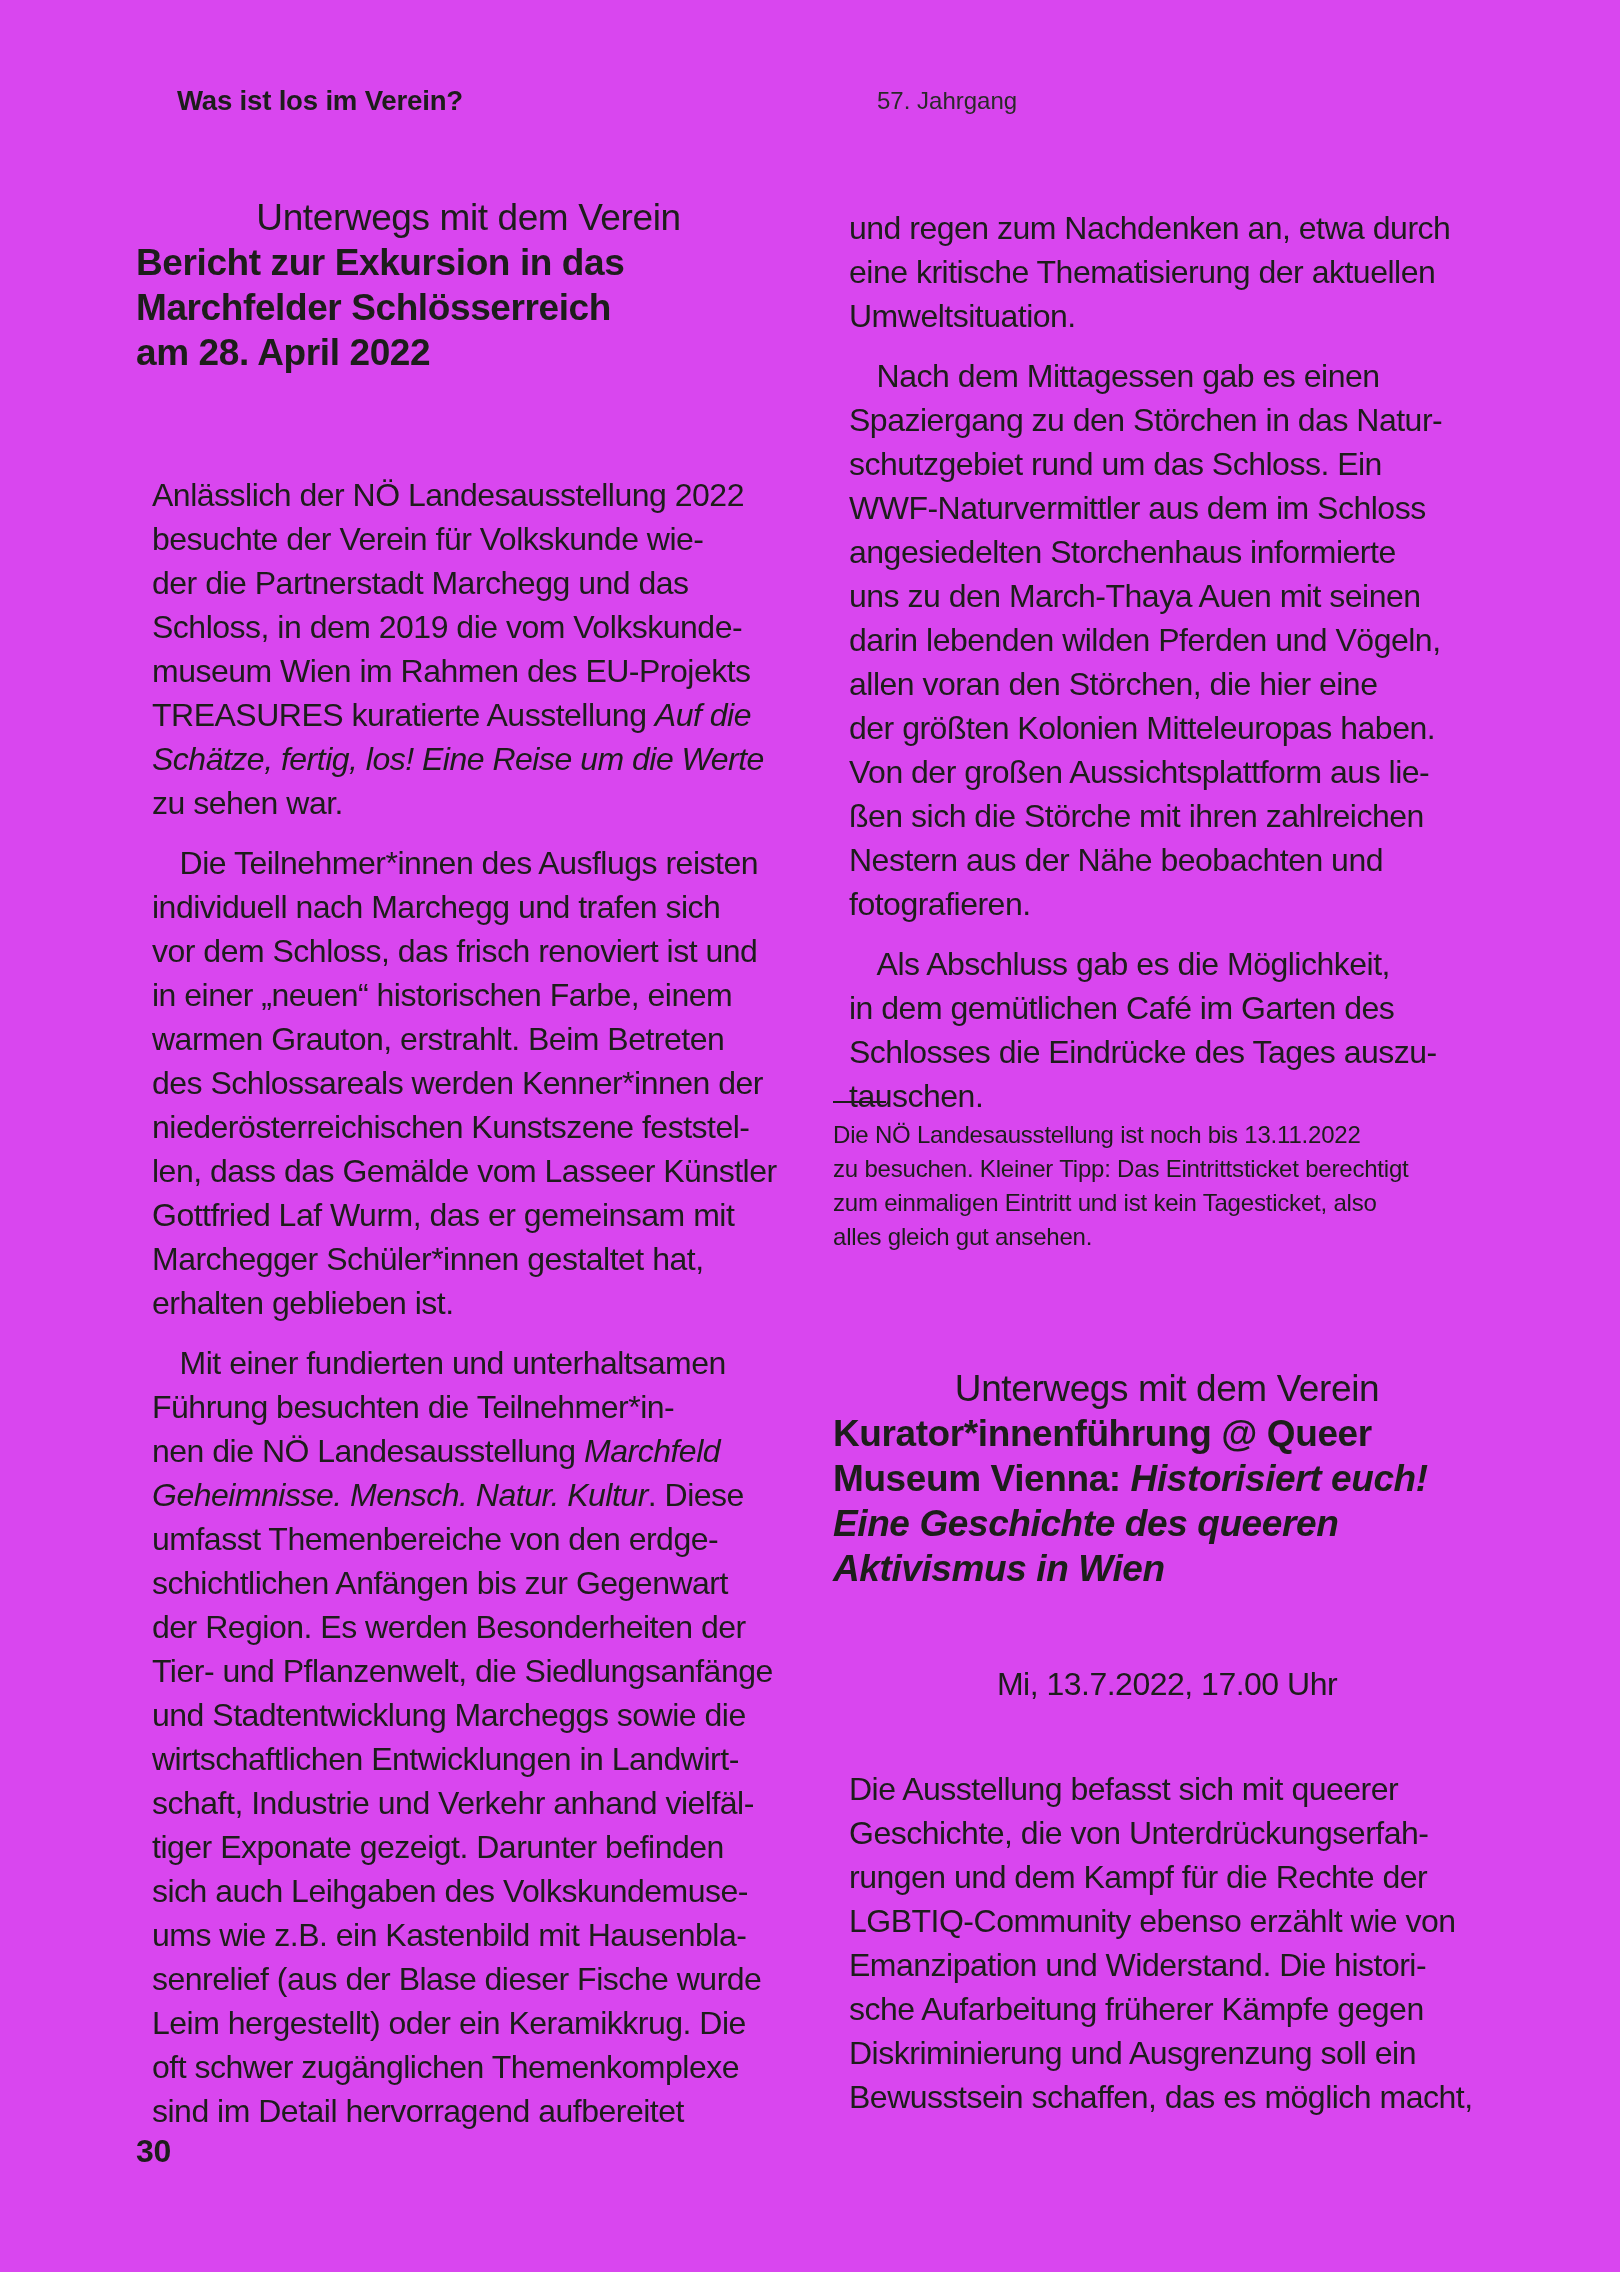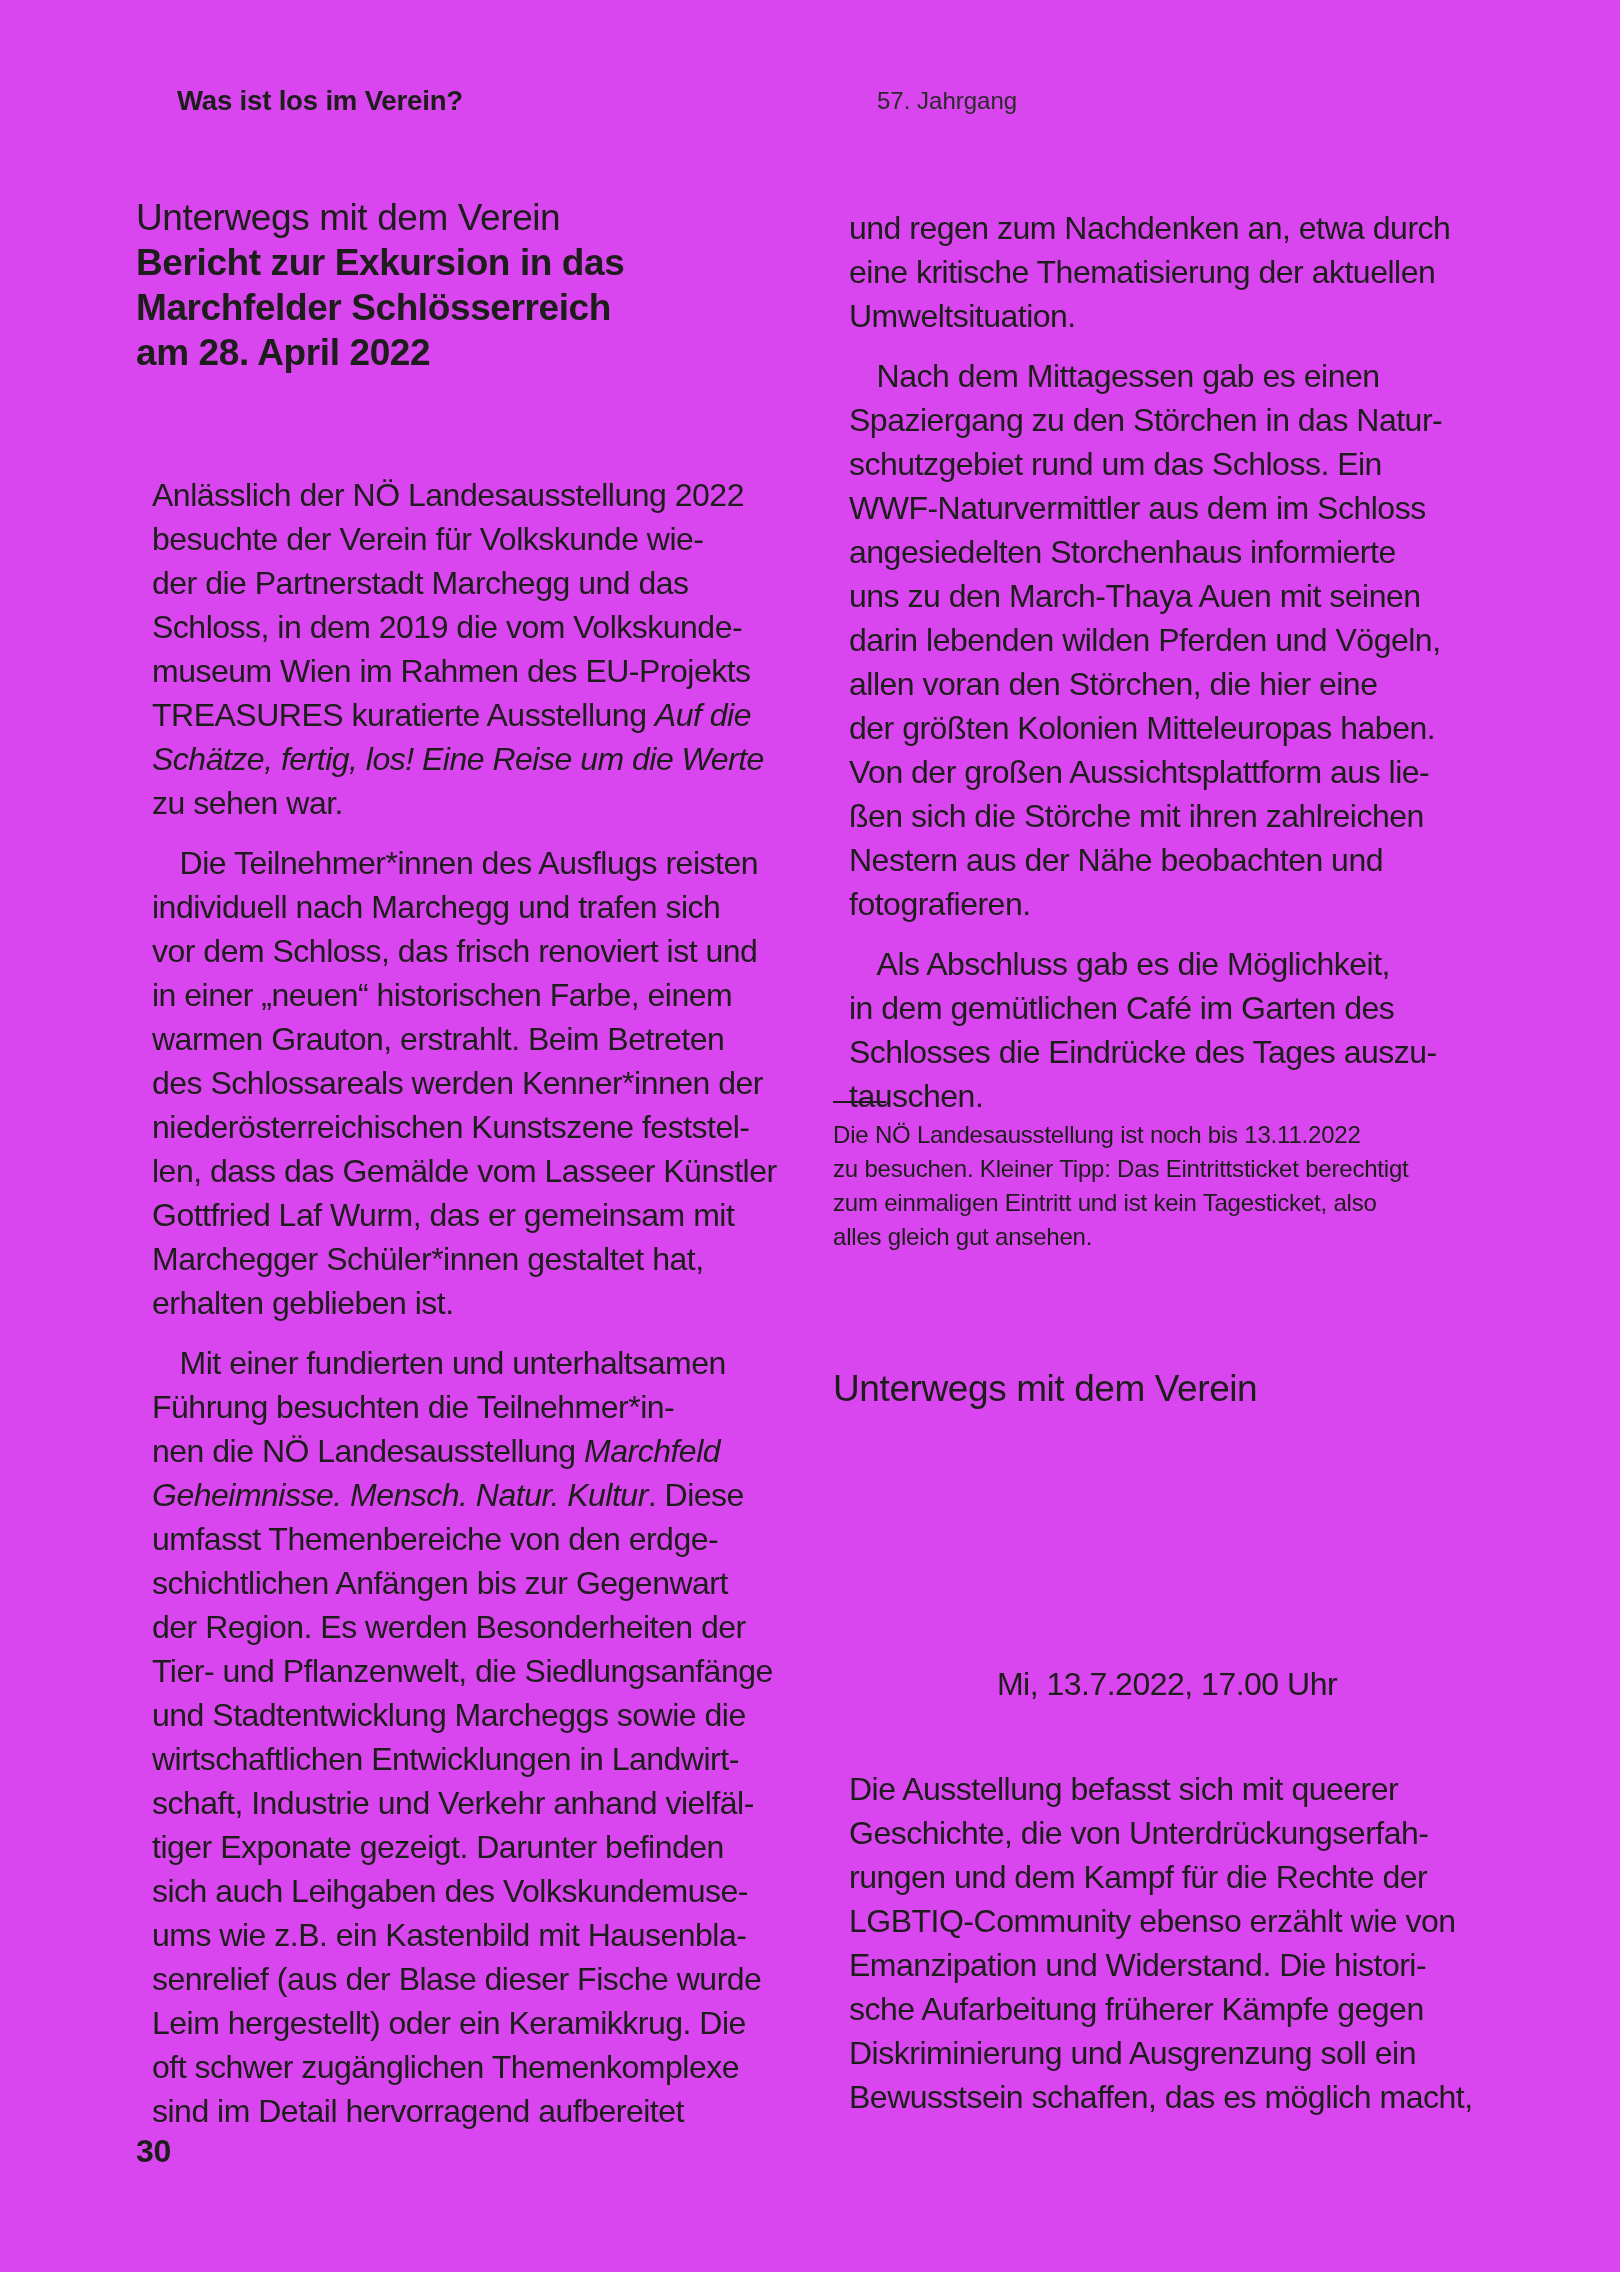--- a/index.html
+++ b/index.html
@@ -20,21 +20,21 @@
     position: absolute; left: 177px; top: 83px;
     font-size: 27.6px; font-weight: 700; letter-spacing: -0.2px; line-height: 36px;
   }
   .header-right {
     position: absolute; left: 877px; top: 83px;
     font-size: 24px; font-weight: 400; line-height: 36px; color: #2a2a28;
   }
 
   
   .title-block-1 { position: absolute; left: 136px; top: 195px; width: 665px; }
-  .kicker { font-size: 37px; line-height: 45px; font-weight: 400; letter-spacing: -0.4px; }
+  .kicker { font-size: 37px; line-height: 45px; font-weight: 400; letter-spacing: -0.4px; text-align: center; }
   .big-title { font-size: 37px; line-height: 45px; font-weight: 700; letter-spacing: -0.4px; }
 
   
   .bodytext { font-size: 32px; line-height: 44px; letter-spacing: -0.5px; }
   .bodytext .indent { text-indent: 27.6px; }
 
   .body-left  { position: absolute; left: 136px;  top: 457px; width: 665px; }
   .body-right { position: absolute; left: 833px; top: 190px; width: 668px; }
 
   
@@ -135,20 +135,24 @@
   </div>
 
   <div class="rule"></div>
   <div class="footnote txt">Die NÖ Landesausstellung ist noch bis 13.11.2022
 zu besuchen. Kleiner Tipp: Das Eintrittsticket berechtigt
 zum einmaligen Eintritt und ist kein Tagesticket, also
 alles gleich gut ansehen.</div>
 
   <div class="title-block-2">
     <div class="kicker txt">Unterwegs mit dem Verein</div>
+    <div class="big-title txt"><span>Kurator*innenführung @ Queer
+Museum Vienna: </span><span class="italic">Historisiert euch!
+Eine Geschichte des queeren
+Aktivismus in Wien</span></div>
   </div>
 
   <div class="date-line txt">Mi, 13.7.2022, 17.00 Uhr</div>
 
   <div class="body-right-2 bodytext">
     <p class="txt">Die Ausstellung befasst sich mit queerer
 Geschichte, die von Unterdrückungserfah-
 rungen und dem Kampf für die Rechte der
 LGBTIQ-Community ebenso erzählt wie von
 Emanzipation und Widerstand. Die histori-

